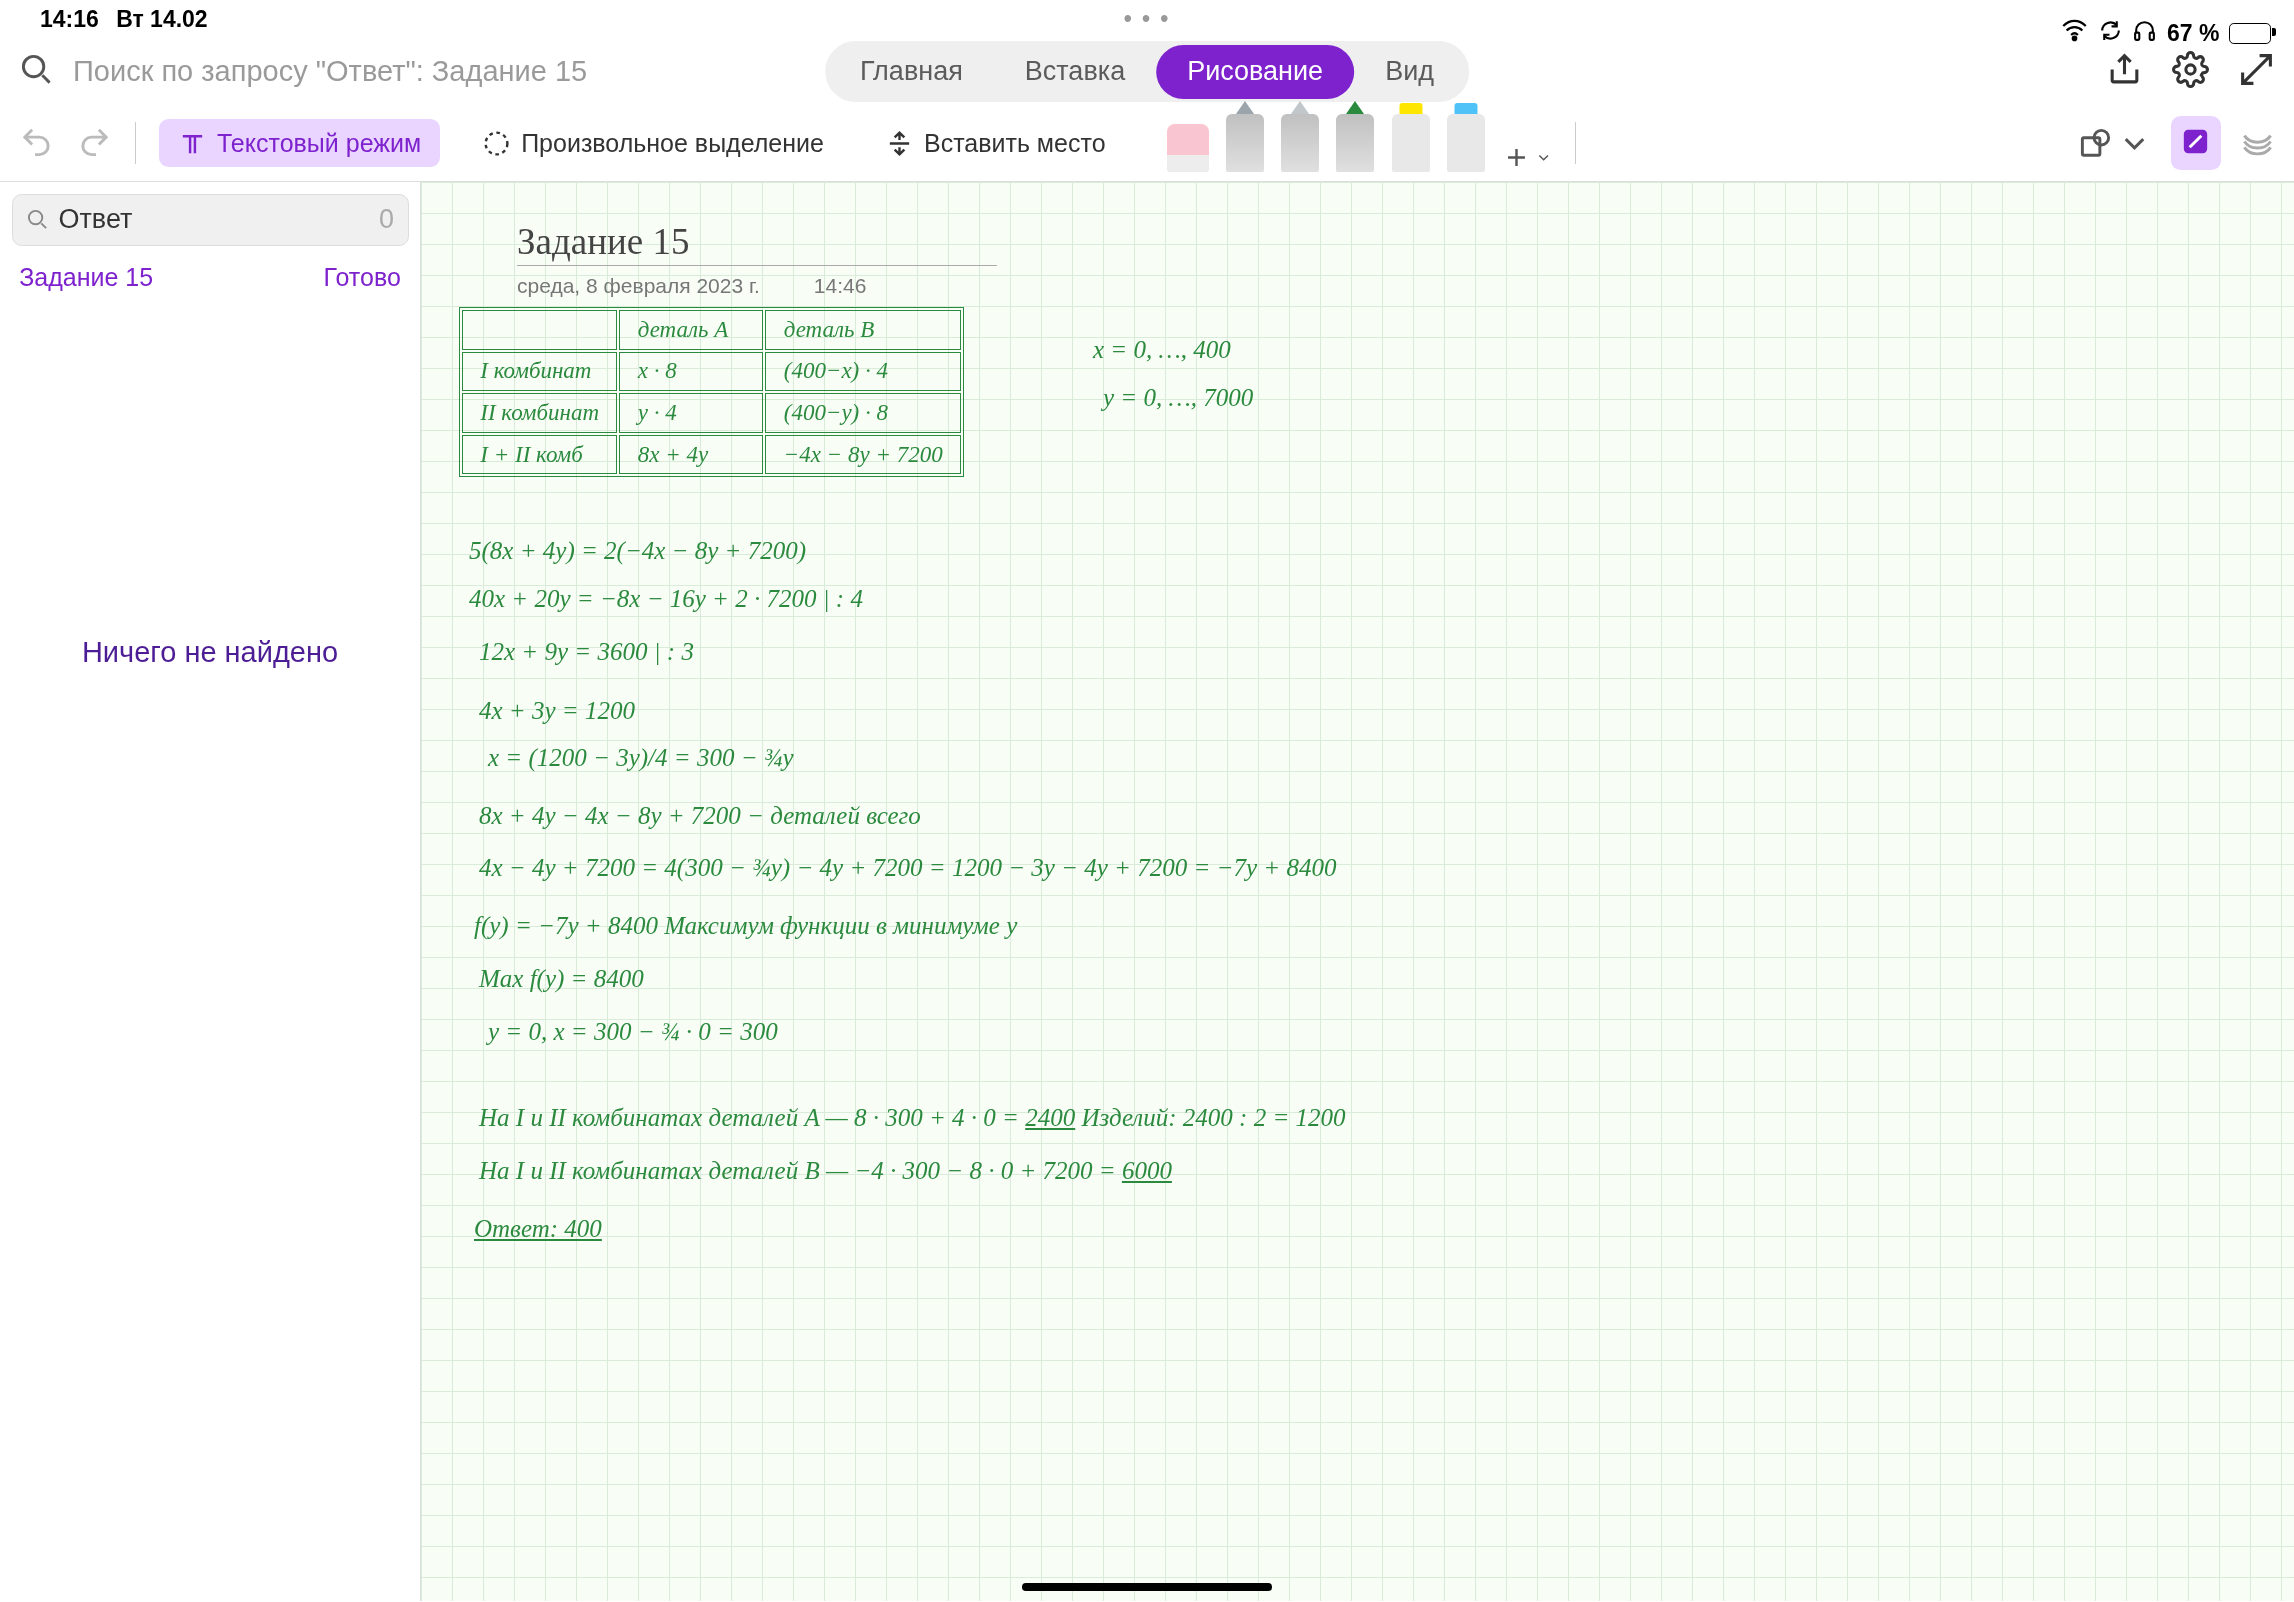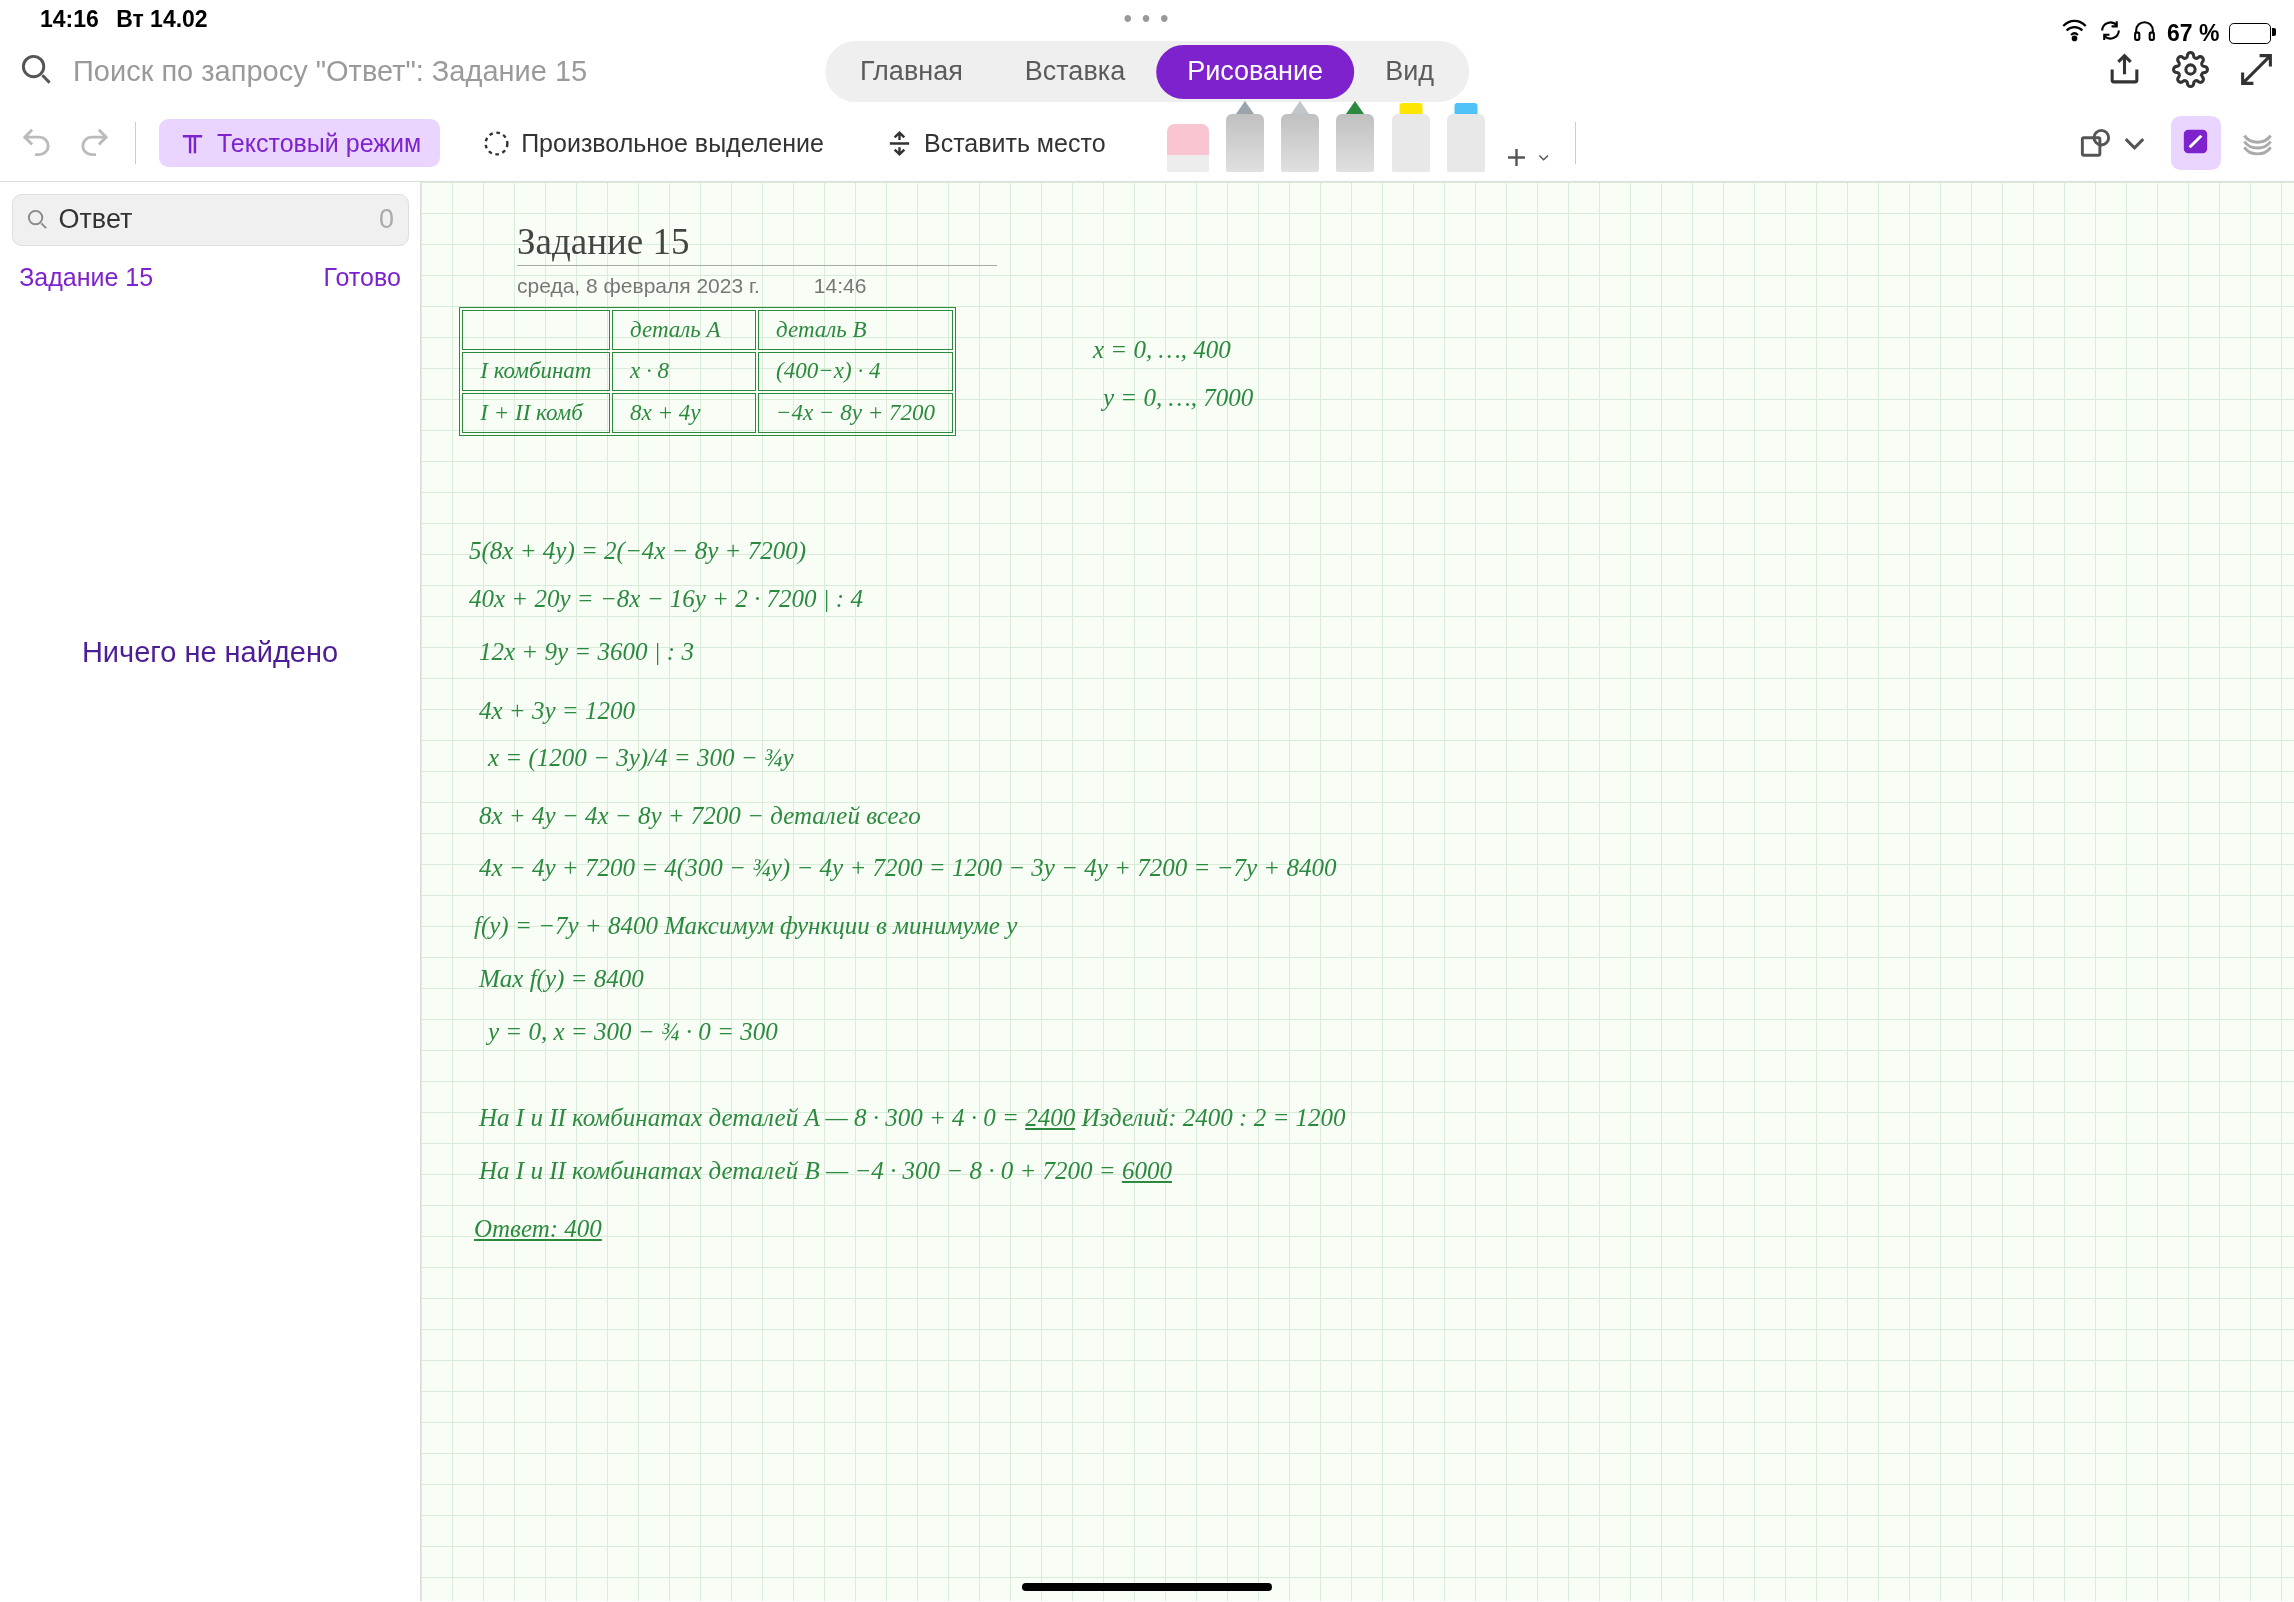--- a/index.html
+++ b/index.html
@@ -364,20 +364,25 @@
             <td></td>
             <td>деталь A</td>
             <td>деталь B</td>
           </tr>
       <tr>
             <td>I комбинат</td>
             <td>x · 8</td>
             <td>(400−x) · 4</td>
           </tr>
       <tr>
+            <td>II комбинат</td>
+            <td>y · 4</td>
+            <td>(400−y) · 8</td>
+          </tr>
+      <tr>
             <td>I + II комб</td>
             <td>8x + 4y</td>
             <td>−4x − 8y + 7200</td>
           </tr>
     </tbody>
       </table>
 
     <div class="handwriting" style="top:154px;left:672px">x = 0, …, 400</div>
     <div class="handwriting" style="top:202px;left:682px">y = 0, …, 7000</div>
 

